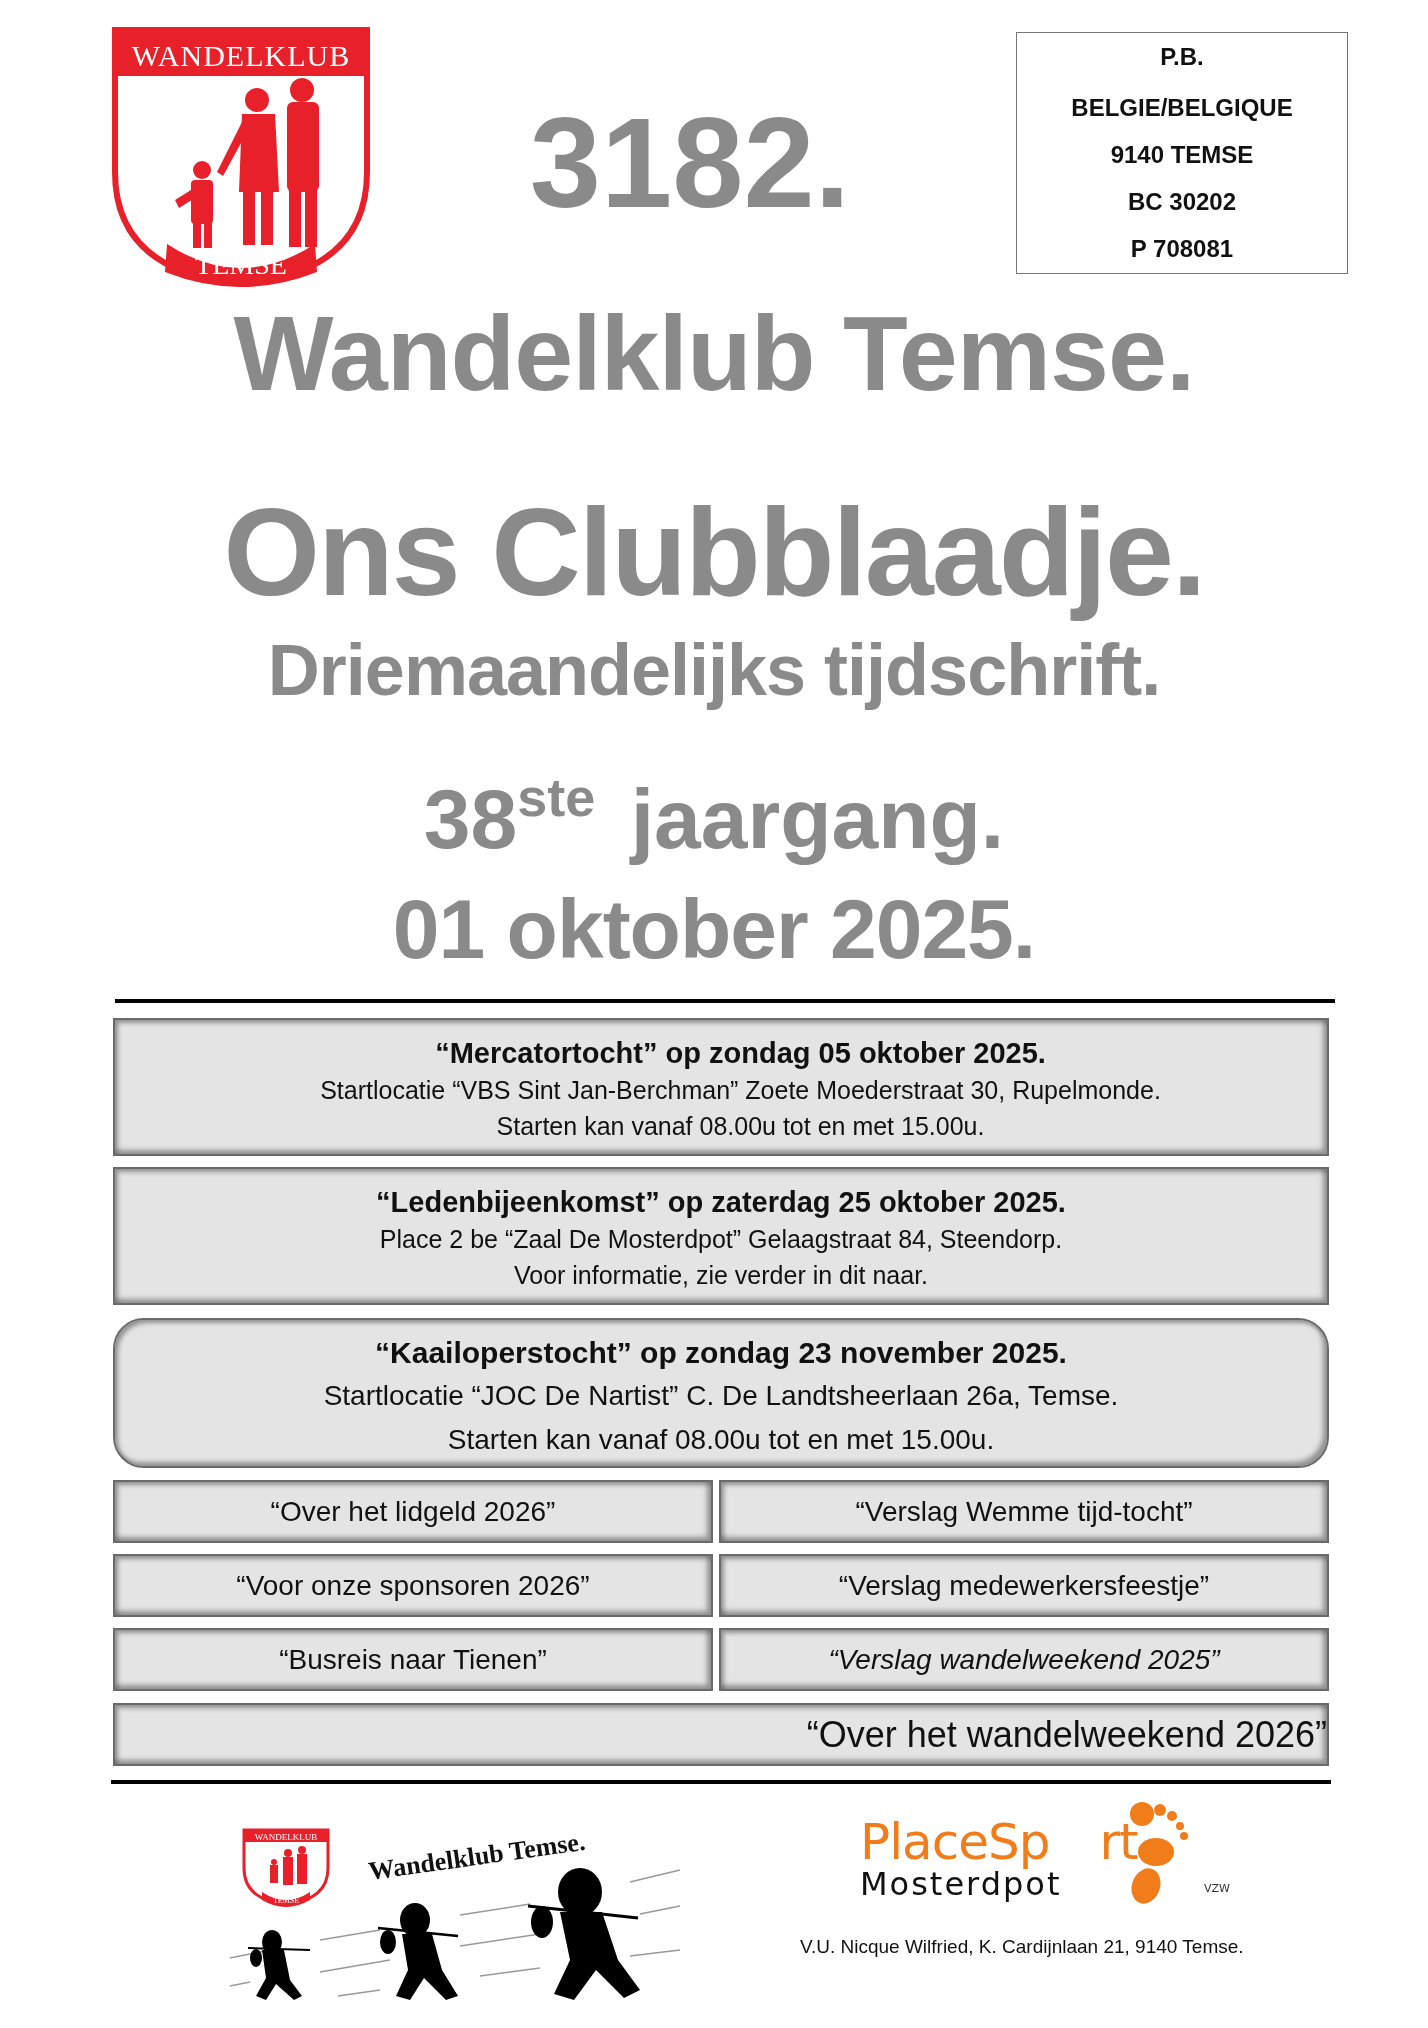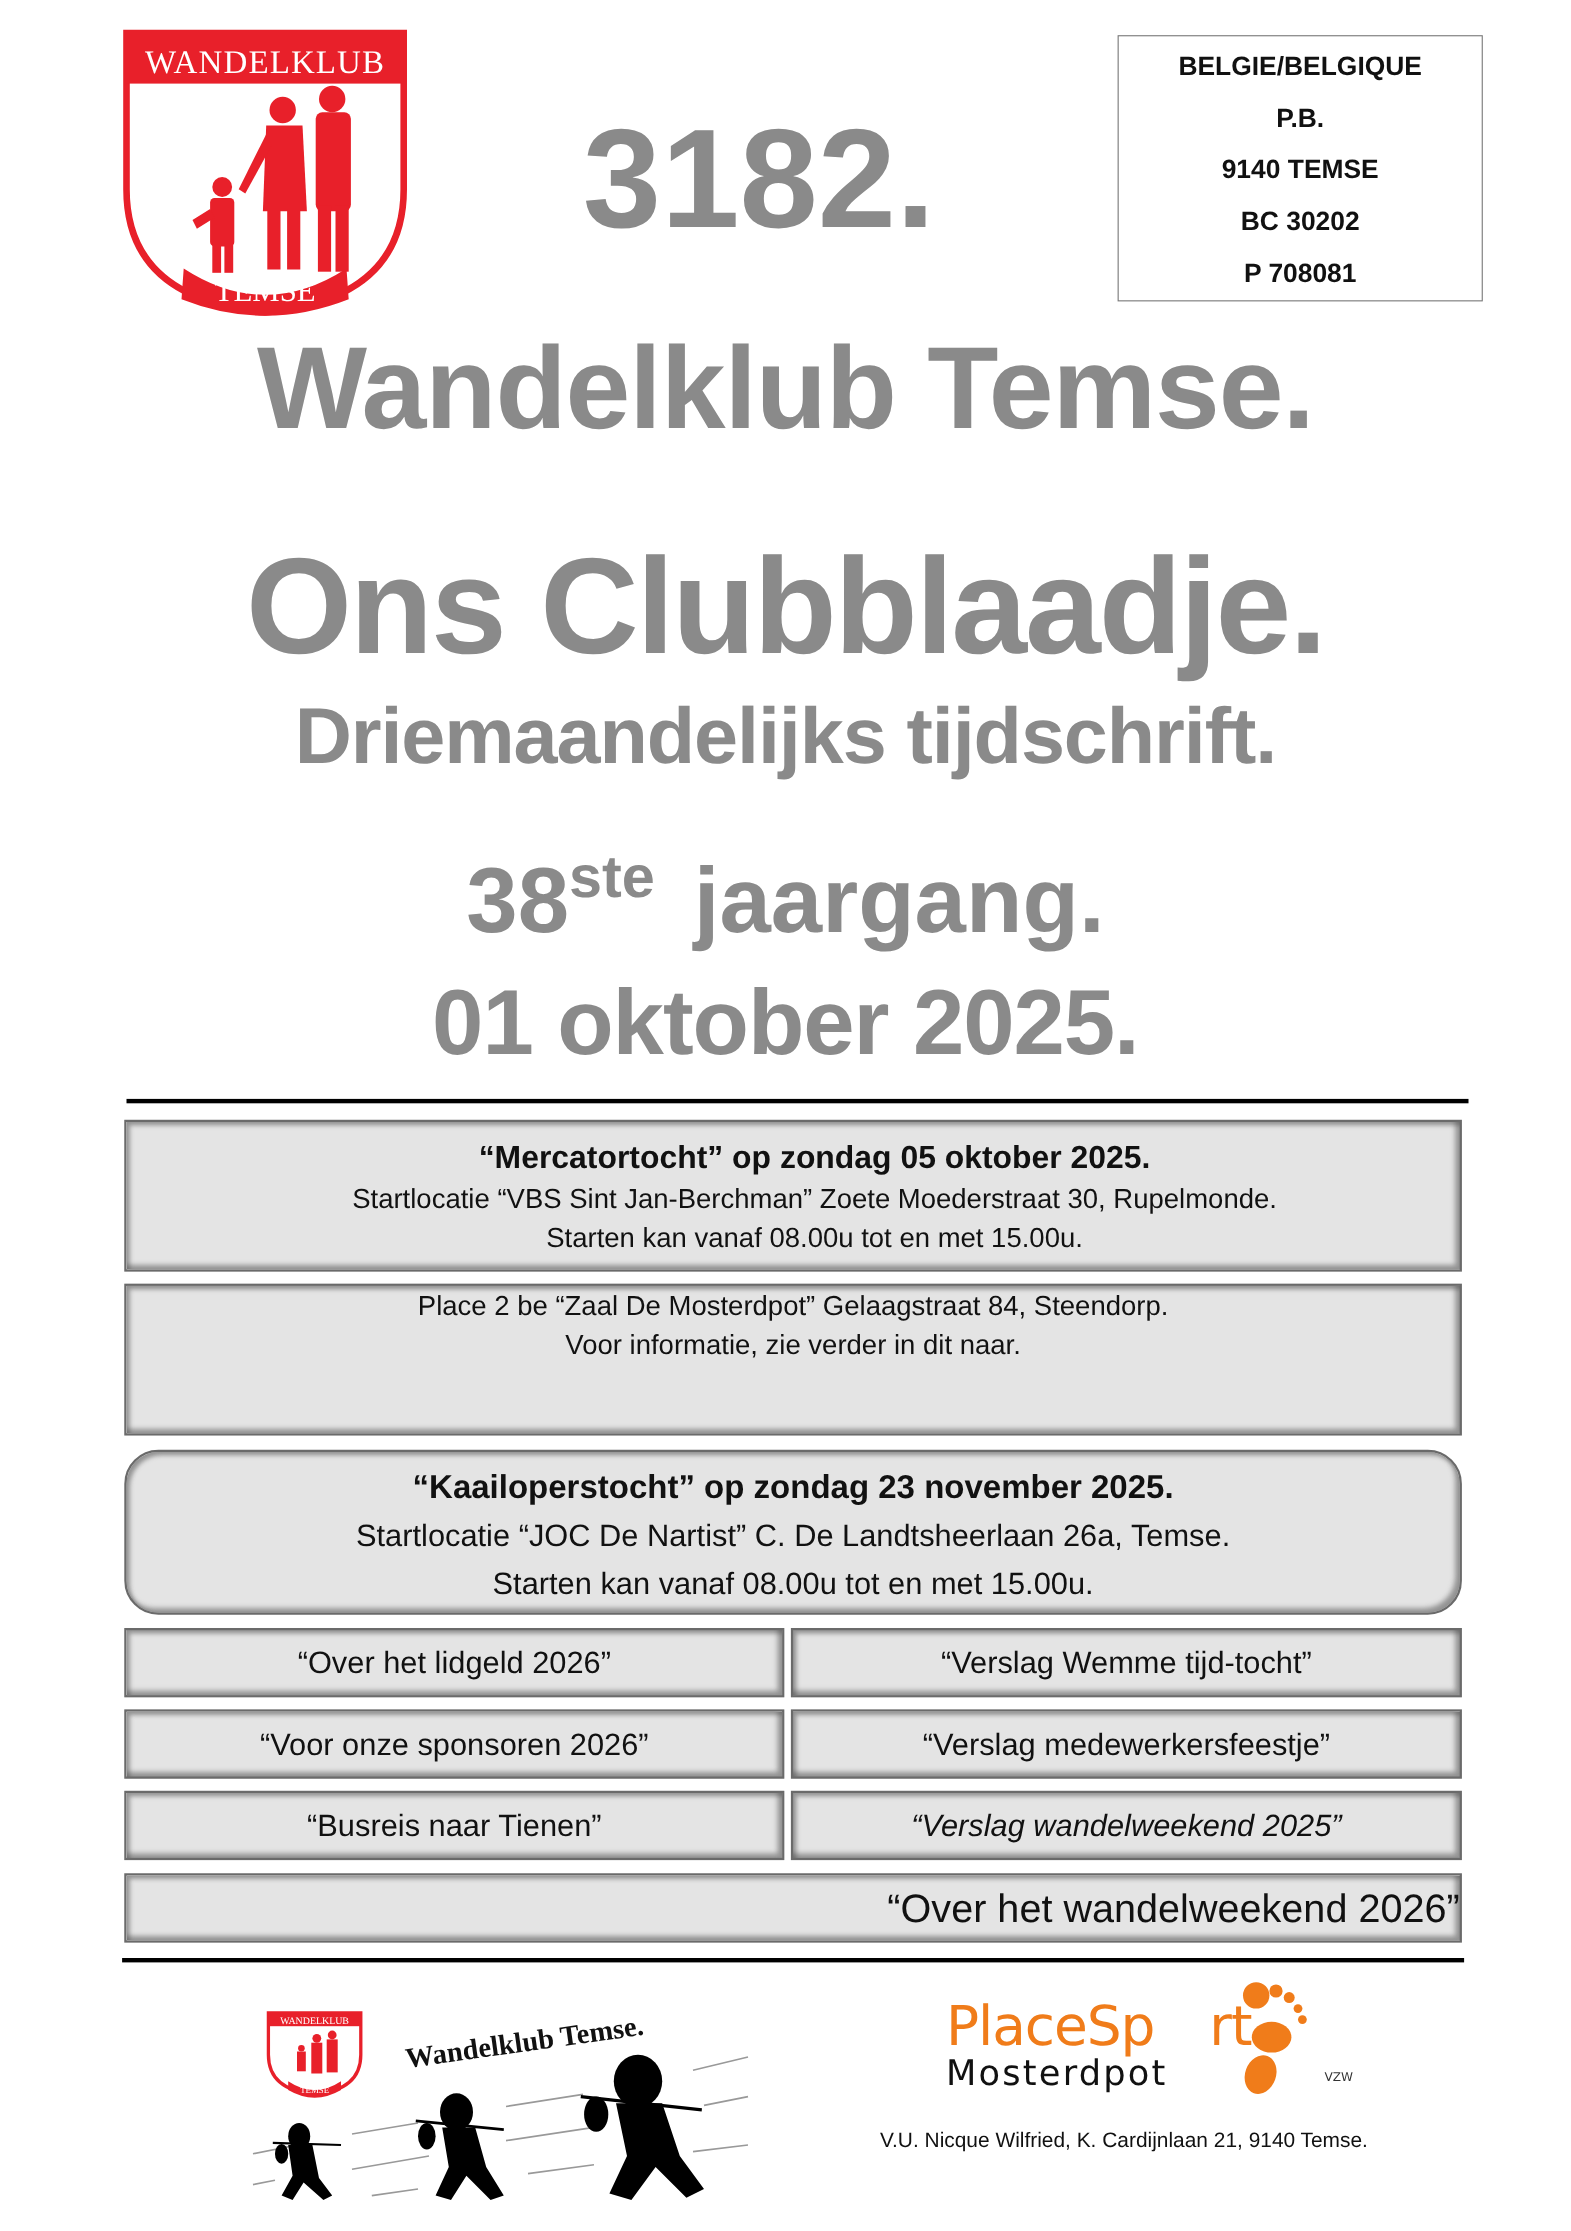--- a/index.html
+++ b/index.html
@@ -46,22 +46,22 @@
       <rect x="86" y="198" width="8" height="28"></rect>
       <rect x="97" y="198" width="8" height="28"></rect>
       <path d="M84 168 L68 178 L72 186 L88 176 Z"></path>
     </g>
   </svg>
 </div>
 
 <div class="abs gray-title" style="left:470px;top:88px;width:440px;font-size:128px;line-height:150px;">3182.</div>
 
 <div class="addr">
+  <div>P.B.</div>
   <div style="margin-top:4px;">BELGIE/BELGIQUE</div>
-  <div>P.B.</div>
   <div>9140 TEMSE</div>
   <div>BC 30202</div>
   <div>P 708081</div>
 </div>
 
 <div class="abs gray-title" style="left:0;top:288px;width:1428px;font-size:106px;line-height:130px;letter-spacing:-1px;">Wandelklub Temse.</div>
 <div class="abs gray-title" style="left:0;top:440px;width:1428px;font-size:124px;line-height:150px;letter-spacing:-2px;margin-top:37px;">Ons Clubblaadje.</div>
 <div class="abs gray-title" style="left:0;top:620px;width:1428px;font-size:72px;line-height:100px;letter-spacing:-1px;">Driemaandelijks tijdschrift.</div>
 <div class="abs gray-title" style="left:0;top:742px;width:1428px;font-size:84px;line-height:110px;">
   <span>38</span><sup style="font-size:54px;vertical-align:32px;">ste</sup>
@@ -71,20 +71,21 @@
 
 <div class="rule" style="left:115px;top:999px;width:1220px;"></div>
 
 <div class="box" style="left:113px;top:1018px;width:1216px;height:138px;padding-left:39px;">
   <div class="t" style="font-size:29px;margin-top:14px;line-height:38px;">“Mercatortocht” op zondag 05 oktober 2025.</div>
   <div class="l" style="font-size:25px;line-height:36px;">Startlocatie “VBS Sint Jan-Berchman” Zoete Moederstraat 30, Rupelmonde.</div>
   <div class="l" style="font-size:25px;line-height:36px;">Starten kan vanaf 08.00u tot en met 15.00u.</div>
 </div>
 
 <div class="box" style="left:113px;top:1167px;width:1216px;height:138px;">
+  <div class="t" style="font-size:29px;margin-top:14px;line-height:38px;">“Ledenbijeenkomst” op zaterdag 25 oktober 2025.</div>
   <div class="l" style="font-size:25px;line-height:36px;">Place 2 be “Zaal De Mosterdpot” Gelaagstraat 84, Steendorp.</div>
   <div class="l" style="font-size:25px;line-height:36px;">Voor informatie, zie verder in dit naar.</div>
 </div>
 
 <div class="box" style="left:113px;top:1318px;width:1216px;height:150px;border-radius:31px;">
   <div class="t" style="font-size:30px;margin-top:12px;line-height:42px;">“Kaailoperstocht” op zondag 23 november 2025.</div>
   <div class="l" style="font-size:28px;line-height:44px;">Startlocatie “JOC De Nartist” C. De Landtsheerlaan 26a, Temse.</div>
   <div class="l" style="font-size:28px;line-height:44px;">Starten kan vanaf 08.00u tot en met 15.00u.</div>
 </div>
 

